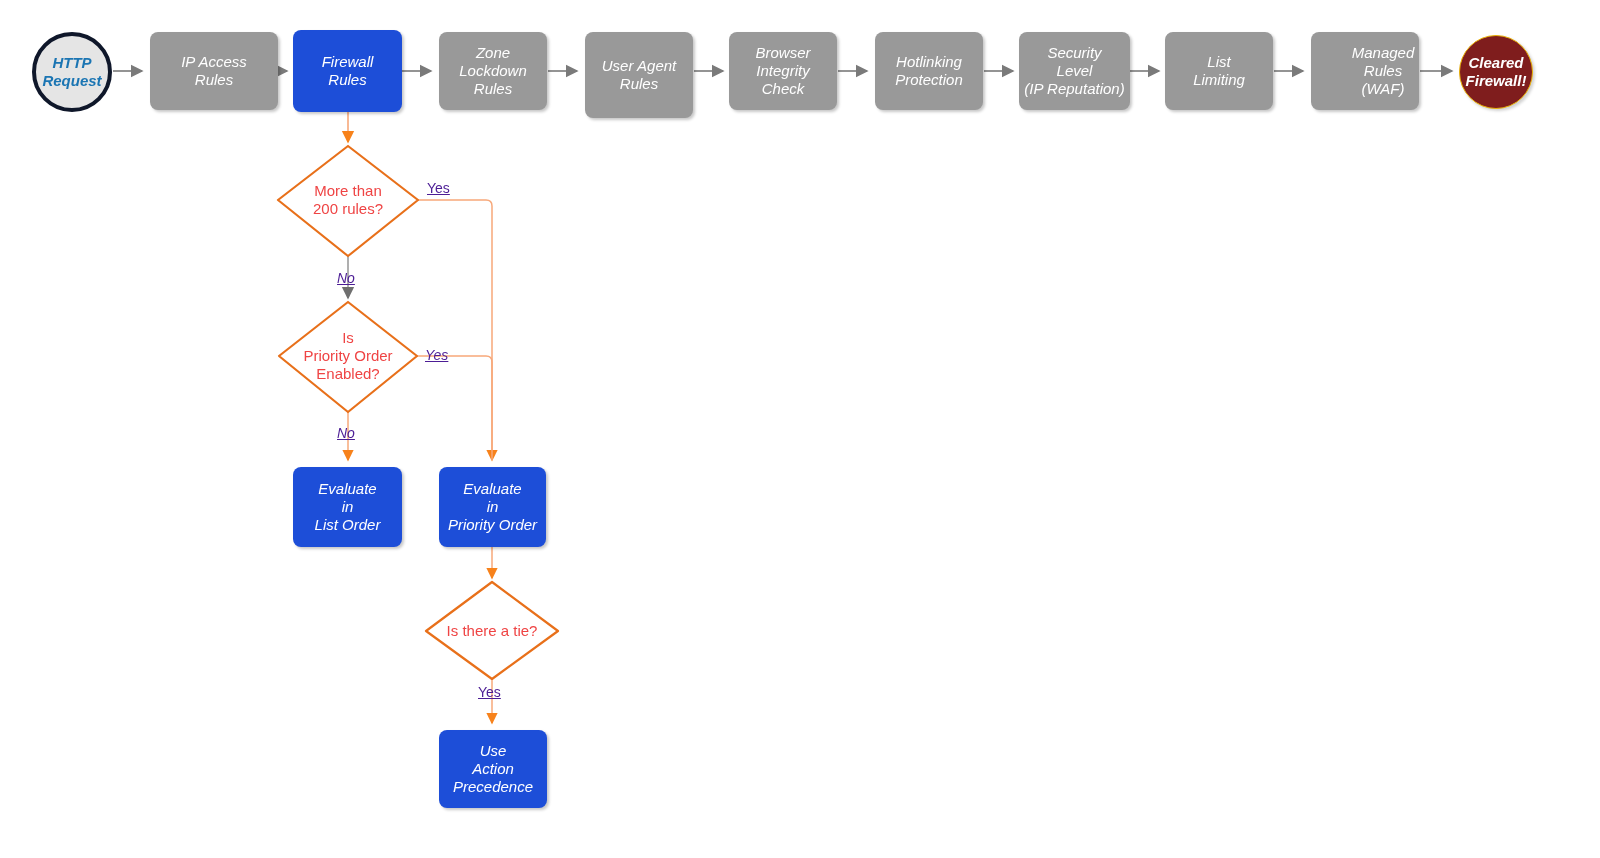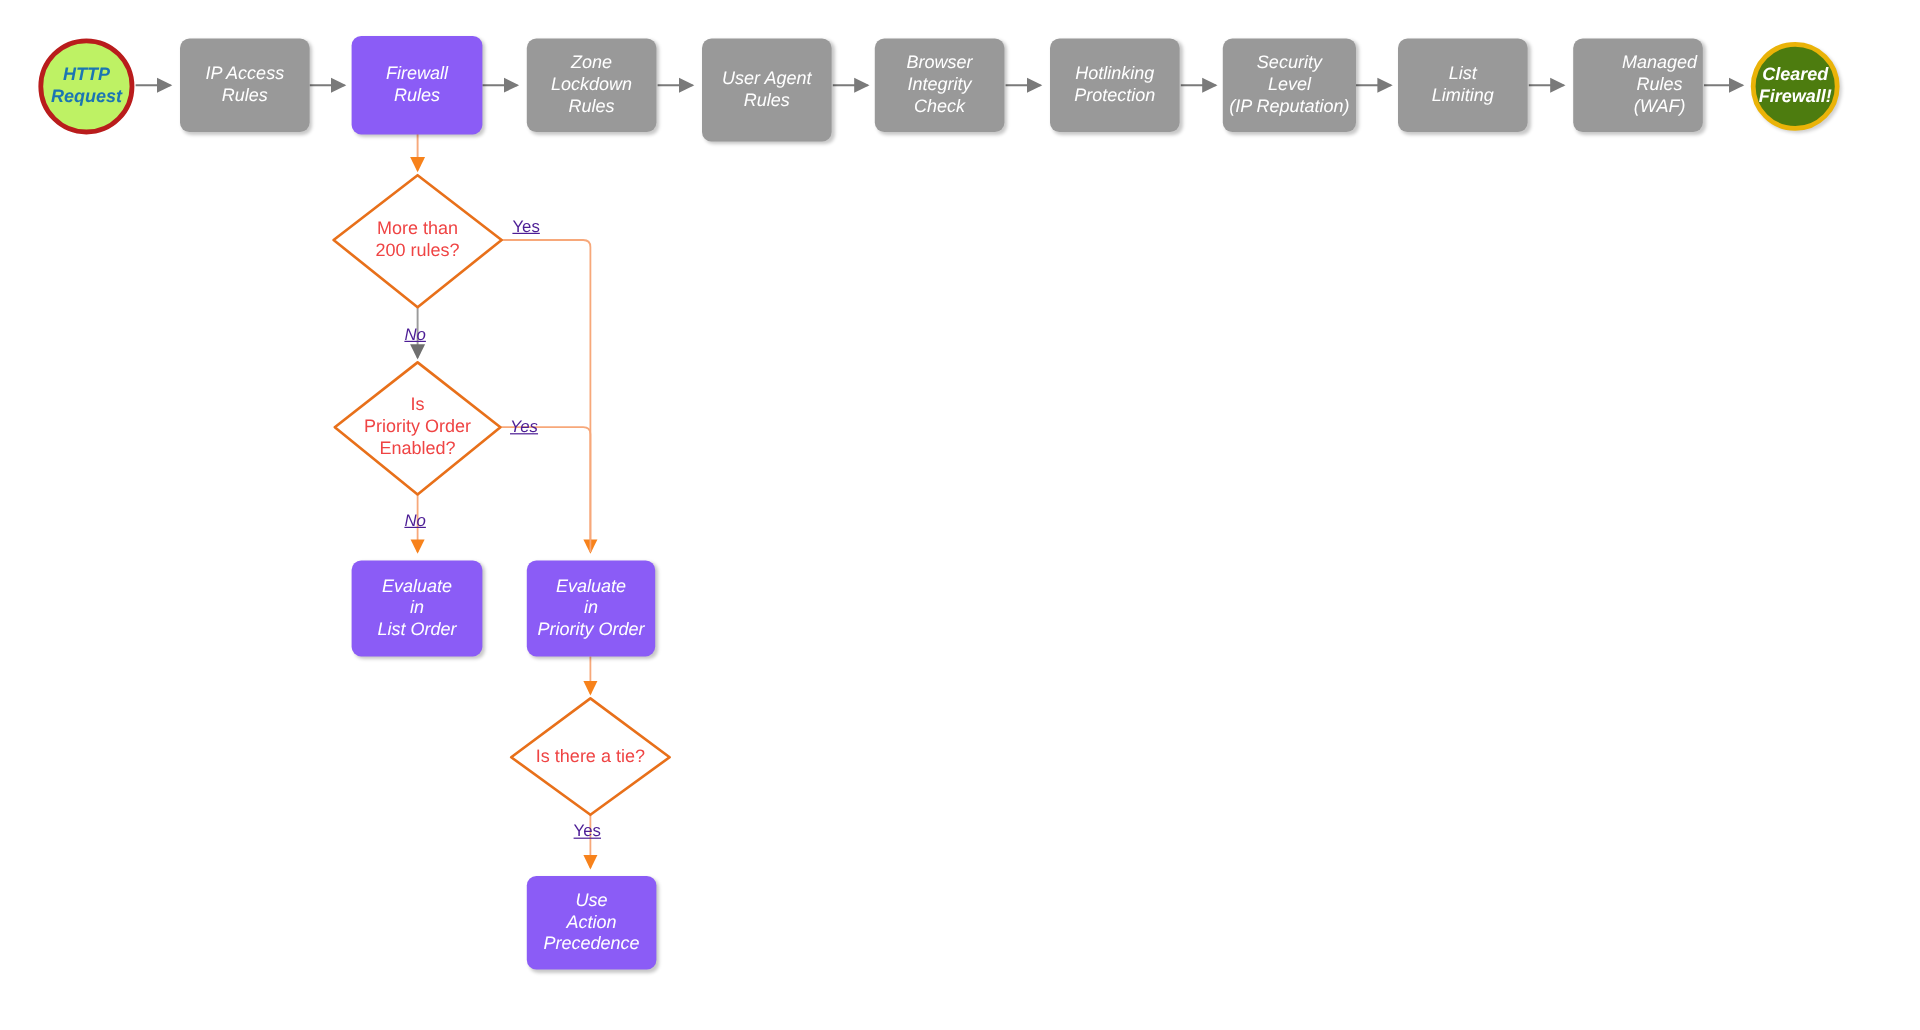--- a/index.html
+++ b/index.html
@@ -39,37 +39,37 @@
     border-radius: 8px;
     font-style: italic;
     color: #ffffff;
     font-size: 15px;
   }
   .box.gray {
     background: #999999;
     box-shadow: 2px 2px 3px rgba(0,0,0,0.22);
   }
   .box.orange {
-    background: #8b5cf6;
+    background: #1d4ed8;
     box-shadow: 2px 2px 3px rgba(0,0,0,0.22);
   }
   .circle {
     border-radius: 50%;
     font-style: italic;
     font-weight: bold;
     font-size: 15px;
   }
   .circle.outline {
-    background: #bef264;
-    border: 4px solid #b91c1c;
+    background: #e5e5e5;
+    border: 4px solid #0f172a;
     color: #1b75b3;
   }
   .circle.filled {
-    background: #4d7c0f;
-    border: 4px solid #eab308;
+    background: #7f1d1d;
+    border: 1px solid #eab308;
     color: #ffffff;
     box-shadow: 2px 2px 3px rgba(0,0,0,0.18);
   }
   .diamond-label {
     position: absolute;
     display: flex;
     align-items: center;
     justify-content: center;
     text-align: center;
     color: #ef4444;
@@ -142,21 +142,21 @@
       <polygon points="492,582 558,631 492,679 426,631"></polygon>
     </g>
   </svg>
 
   <div class="node circle outline lines" style="left:32px; top:32px; width:80px; height:80px;">HTTP
 Request</div>
 
   <div class="node circle filled lines" style="left:1459px; top:35px; width:74px; height:74px;">Cleared
 Firewall!</div>
 
-  <div class="node box gray lines" style="left:150px; top:32px; width:108px; height:78px;">IP Access
+  <div class="node box gray lines" style="left:150px; top:32px; width:128px; height:78px;">IP Access
 Rules</div>
 
   <div class="node box orange lines" style="left:293px; top:30px; width:109px; height:82px;">Firewall
 Rules</div>
 
   <div class="node box gray lines" style="left:439px; top:32px; width:108px; height:78px;">Zone
 Lockdown
 Rules</div>
 
   <div class="node box gray lines" style="left:585px; top:32px; width:108px; height:86px;">User Agent

